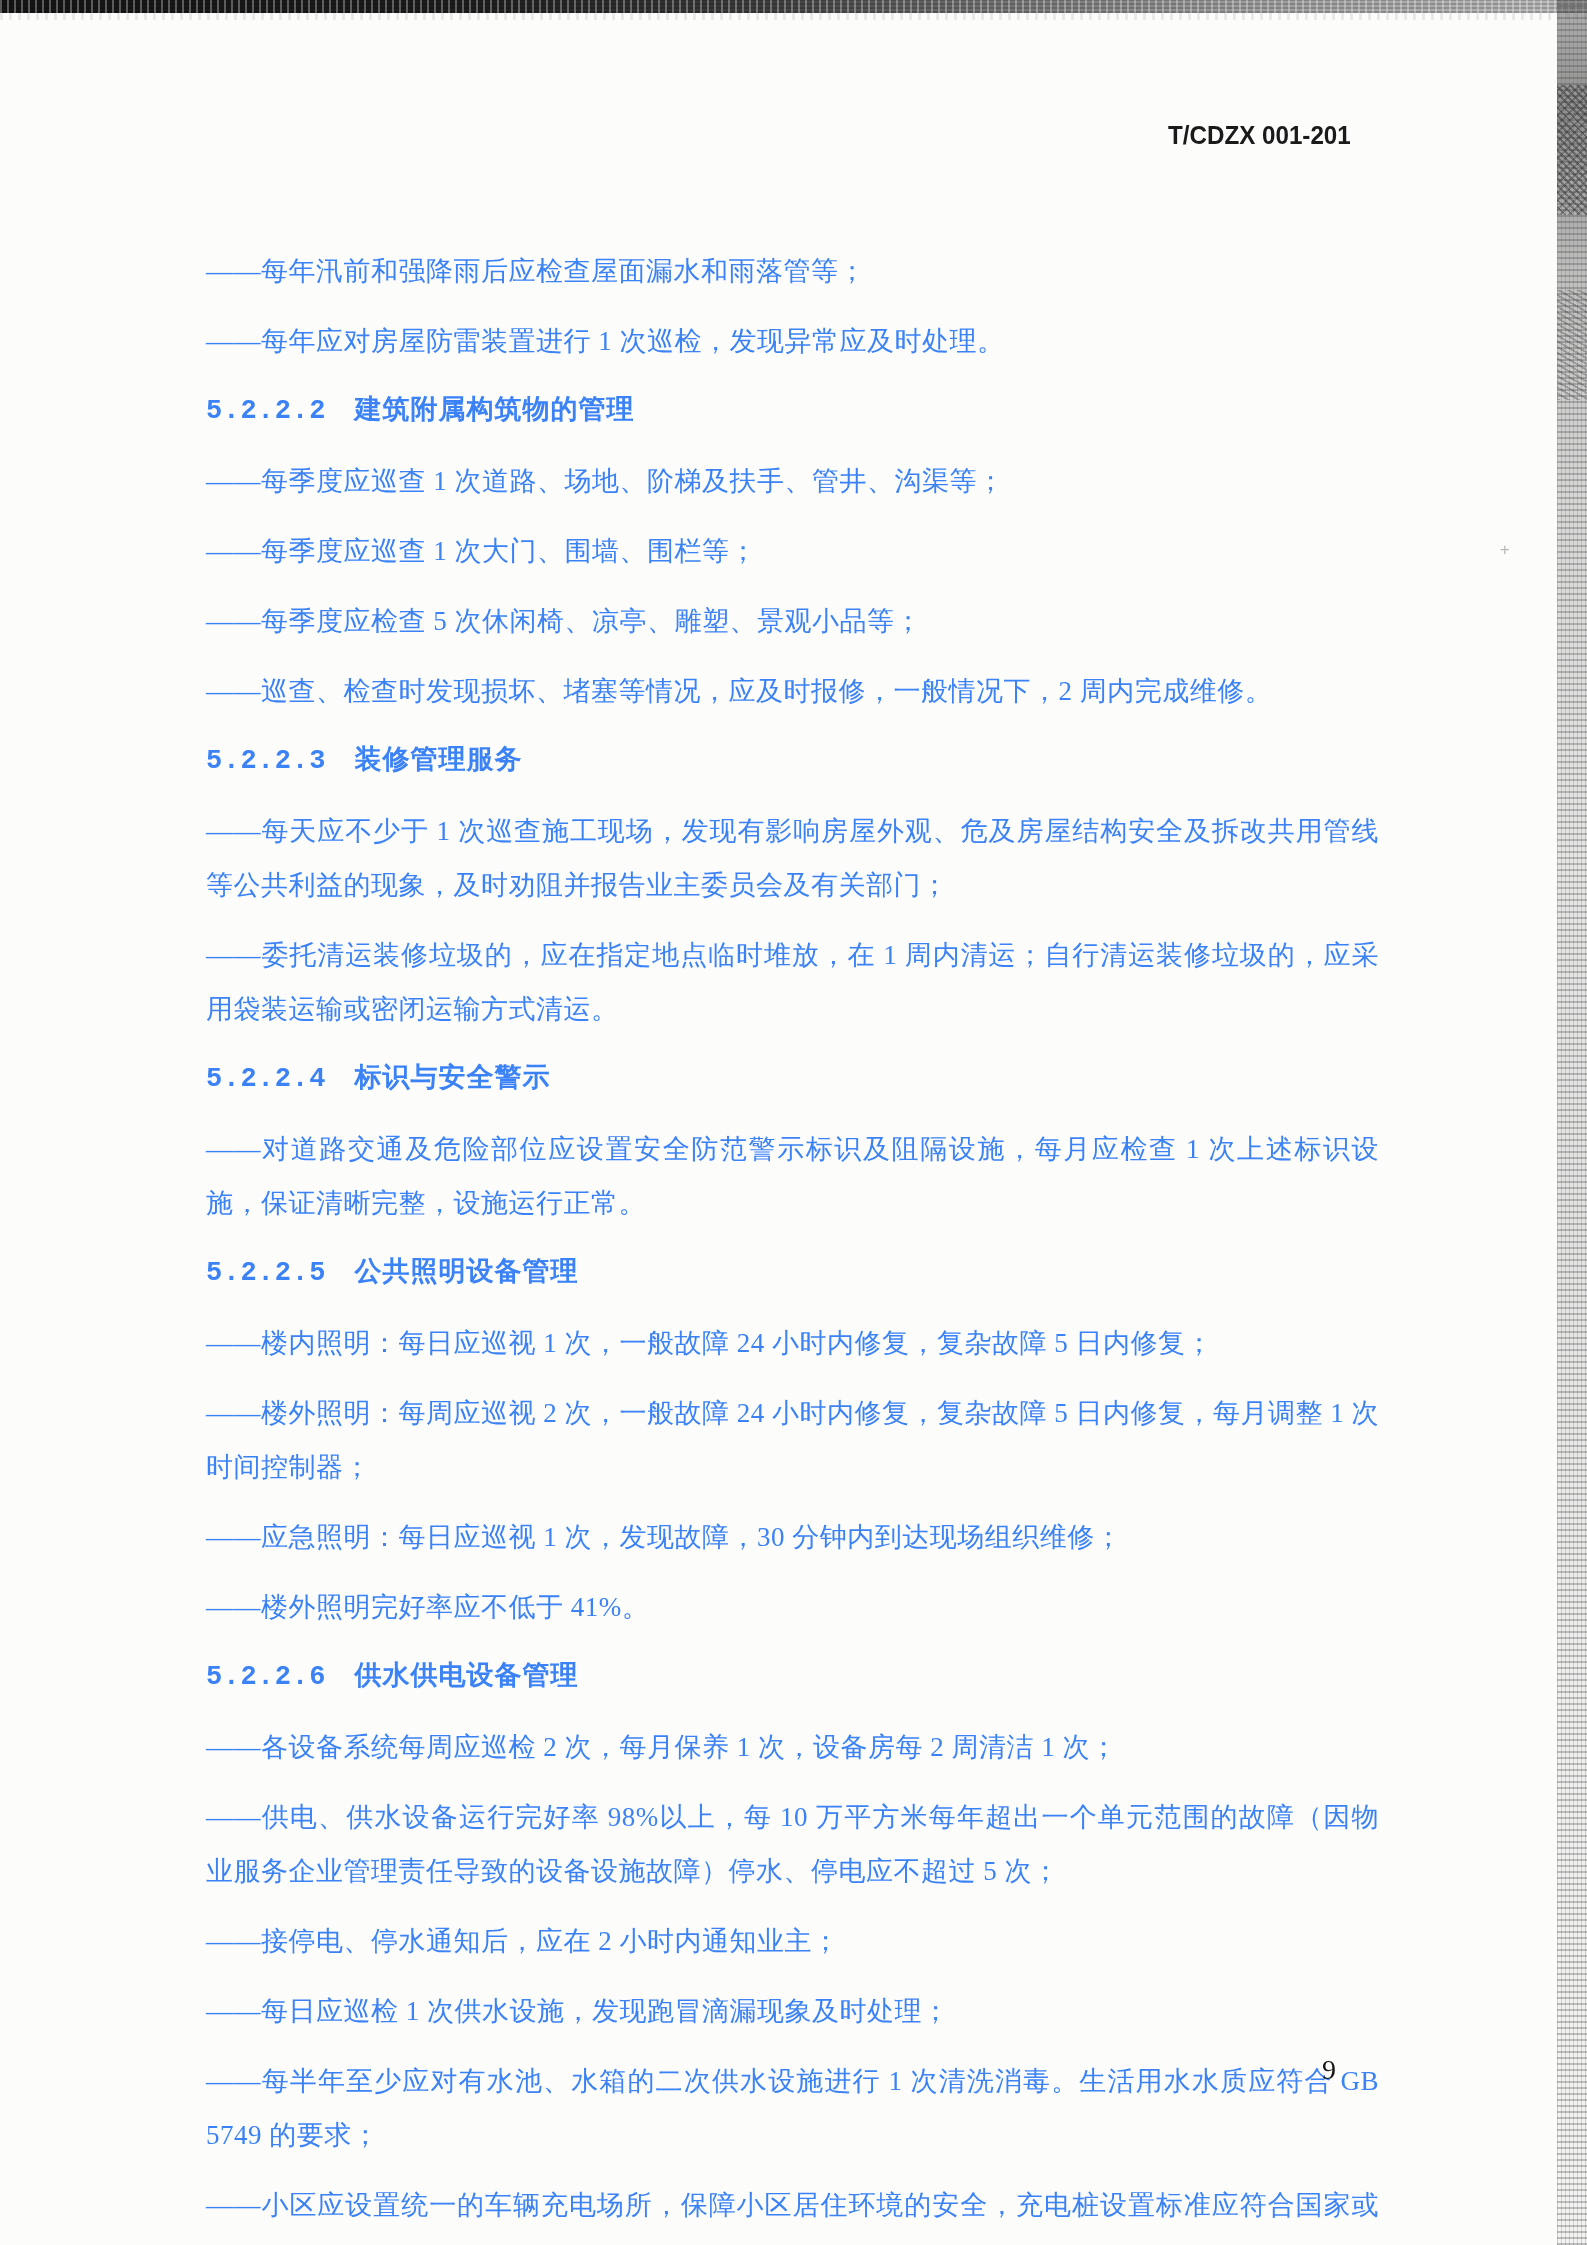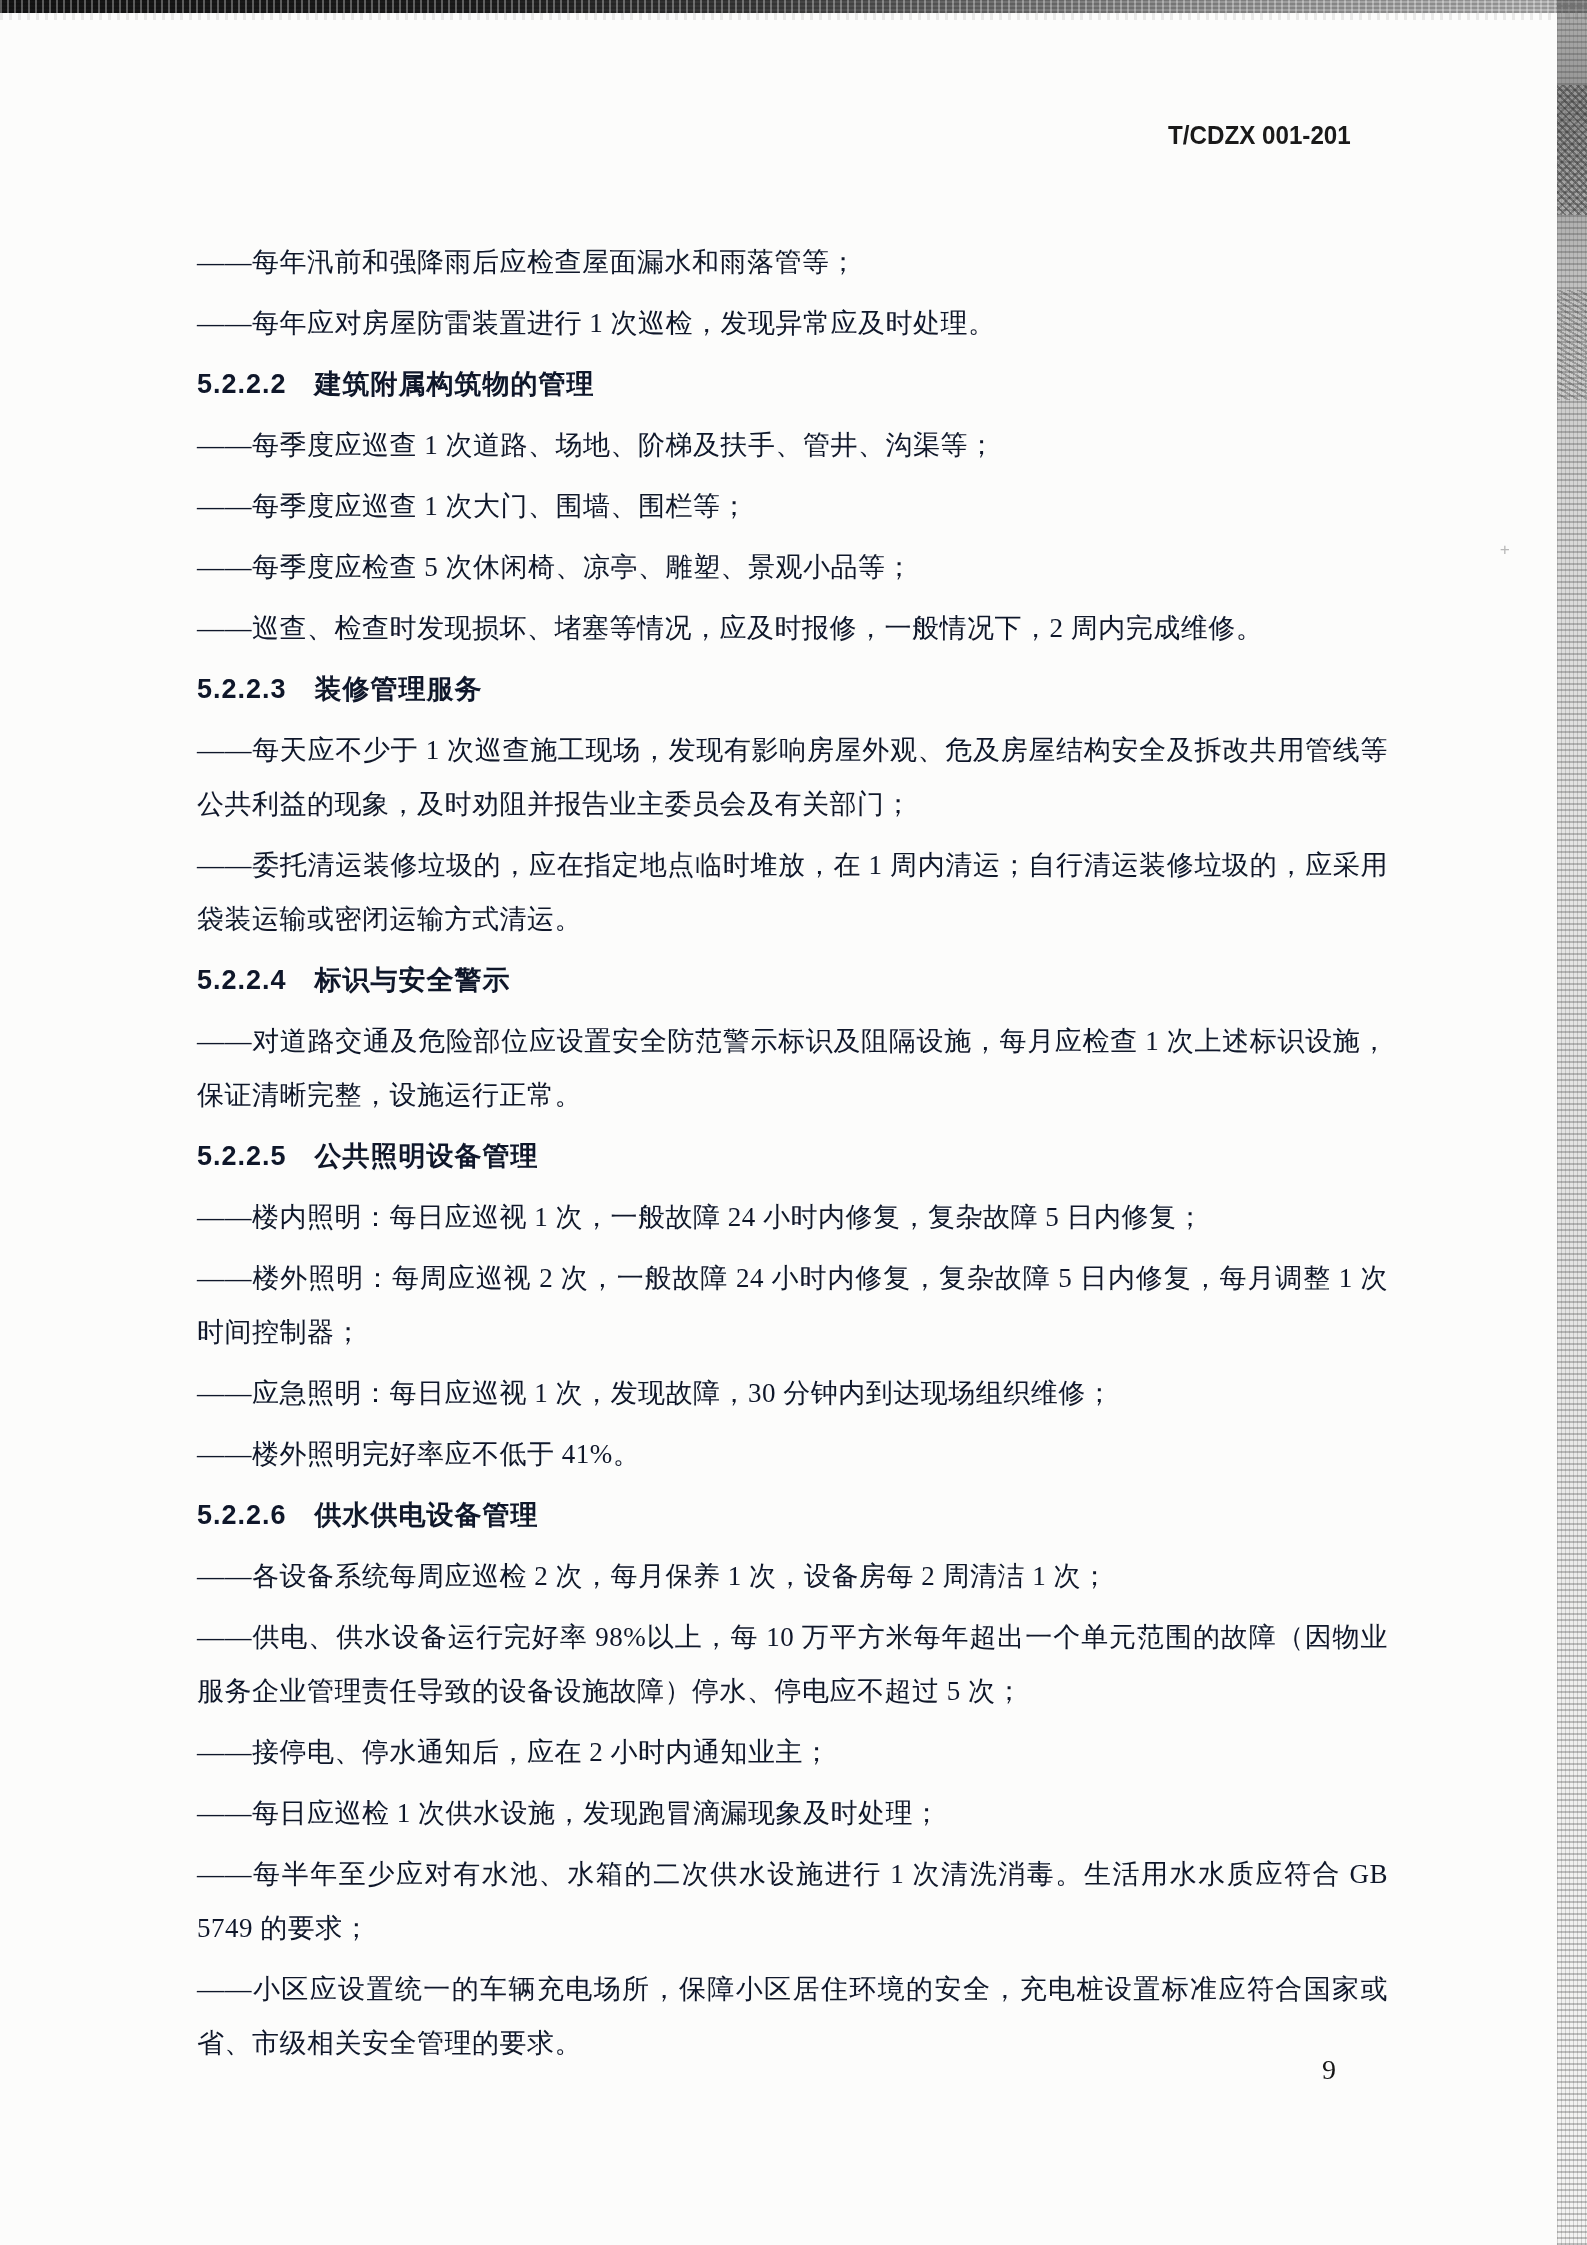--- a/index.html
+++ b/index.html
@@ -63,30 +63,30 @@
     position:absolute;top:120px;left:1168px;width:222px;
     font-family:"Liberation Sans","DejaVu Sans",sans-serif;
     font-size:26px;font-weight:bold;letter-spacing:0px;
     transform:scaleX(.93);transform-origin:left center;
     color:#1a1a1a;white-space:nowrap;
   }
   .content{
     position:absolute;left:190px;top:228px;width:1205px;
   }
   .content p{
-    margin:7px;
+    margin:16px;
     font-size:27px;line-height:54px;
     letter-spacing:.5px;
     text-align:justify;
-    color:#0f172a;
+    color:#3b82f6;
     white-space:pre-wrap;
   }
   .content p.heading{
     text-align:left;
-    font-family:Liberation Sans, sans-serif;
+    font-family:Liberation Mono, monospace;
     font-weight:bold;
     letter-spacing:1px;
   }
   .page-num{
     position:absolute;left:1322px;top:2050px;
     font-size:28px;line-height:40px;color:#161616;
   }
 </style>
 </head>
 <body>

